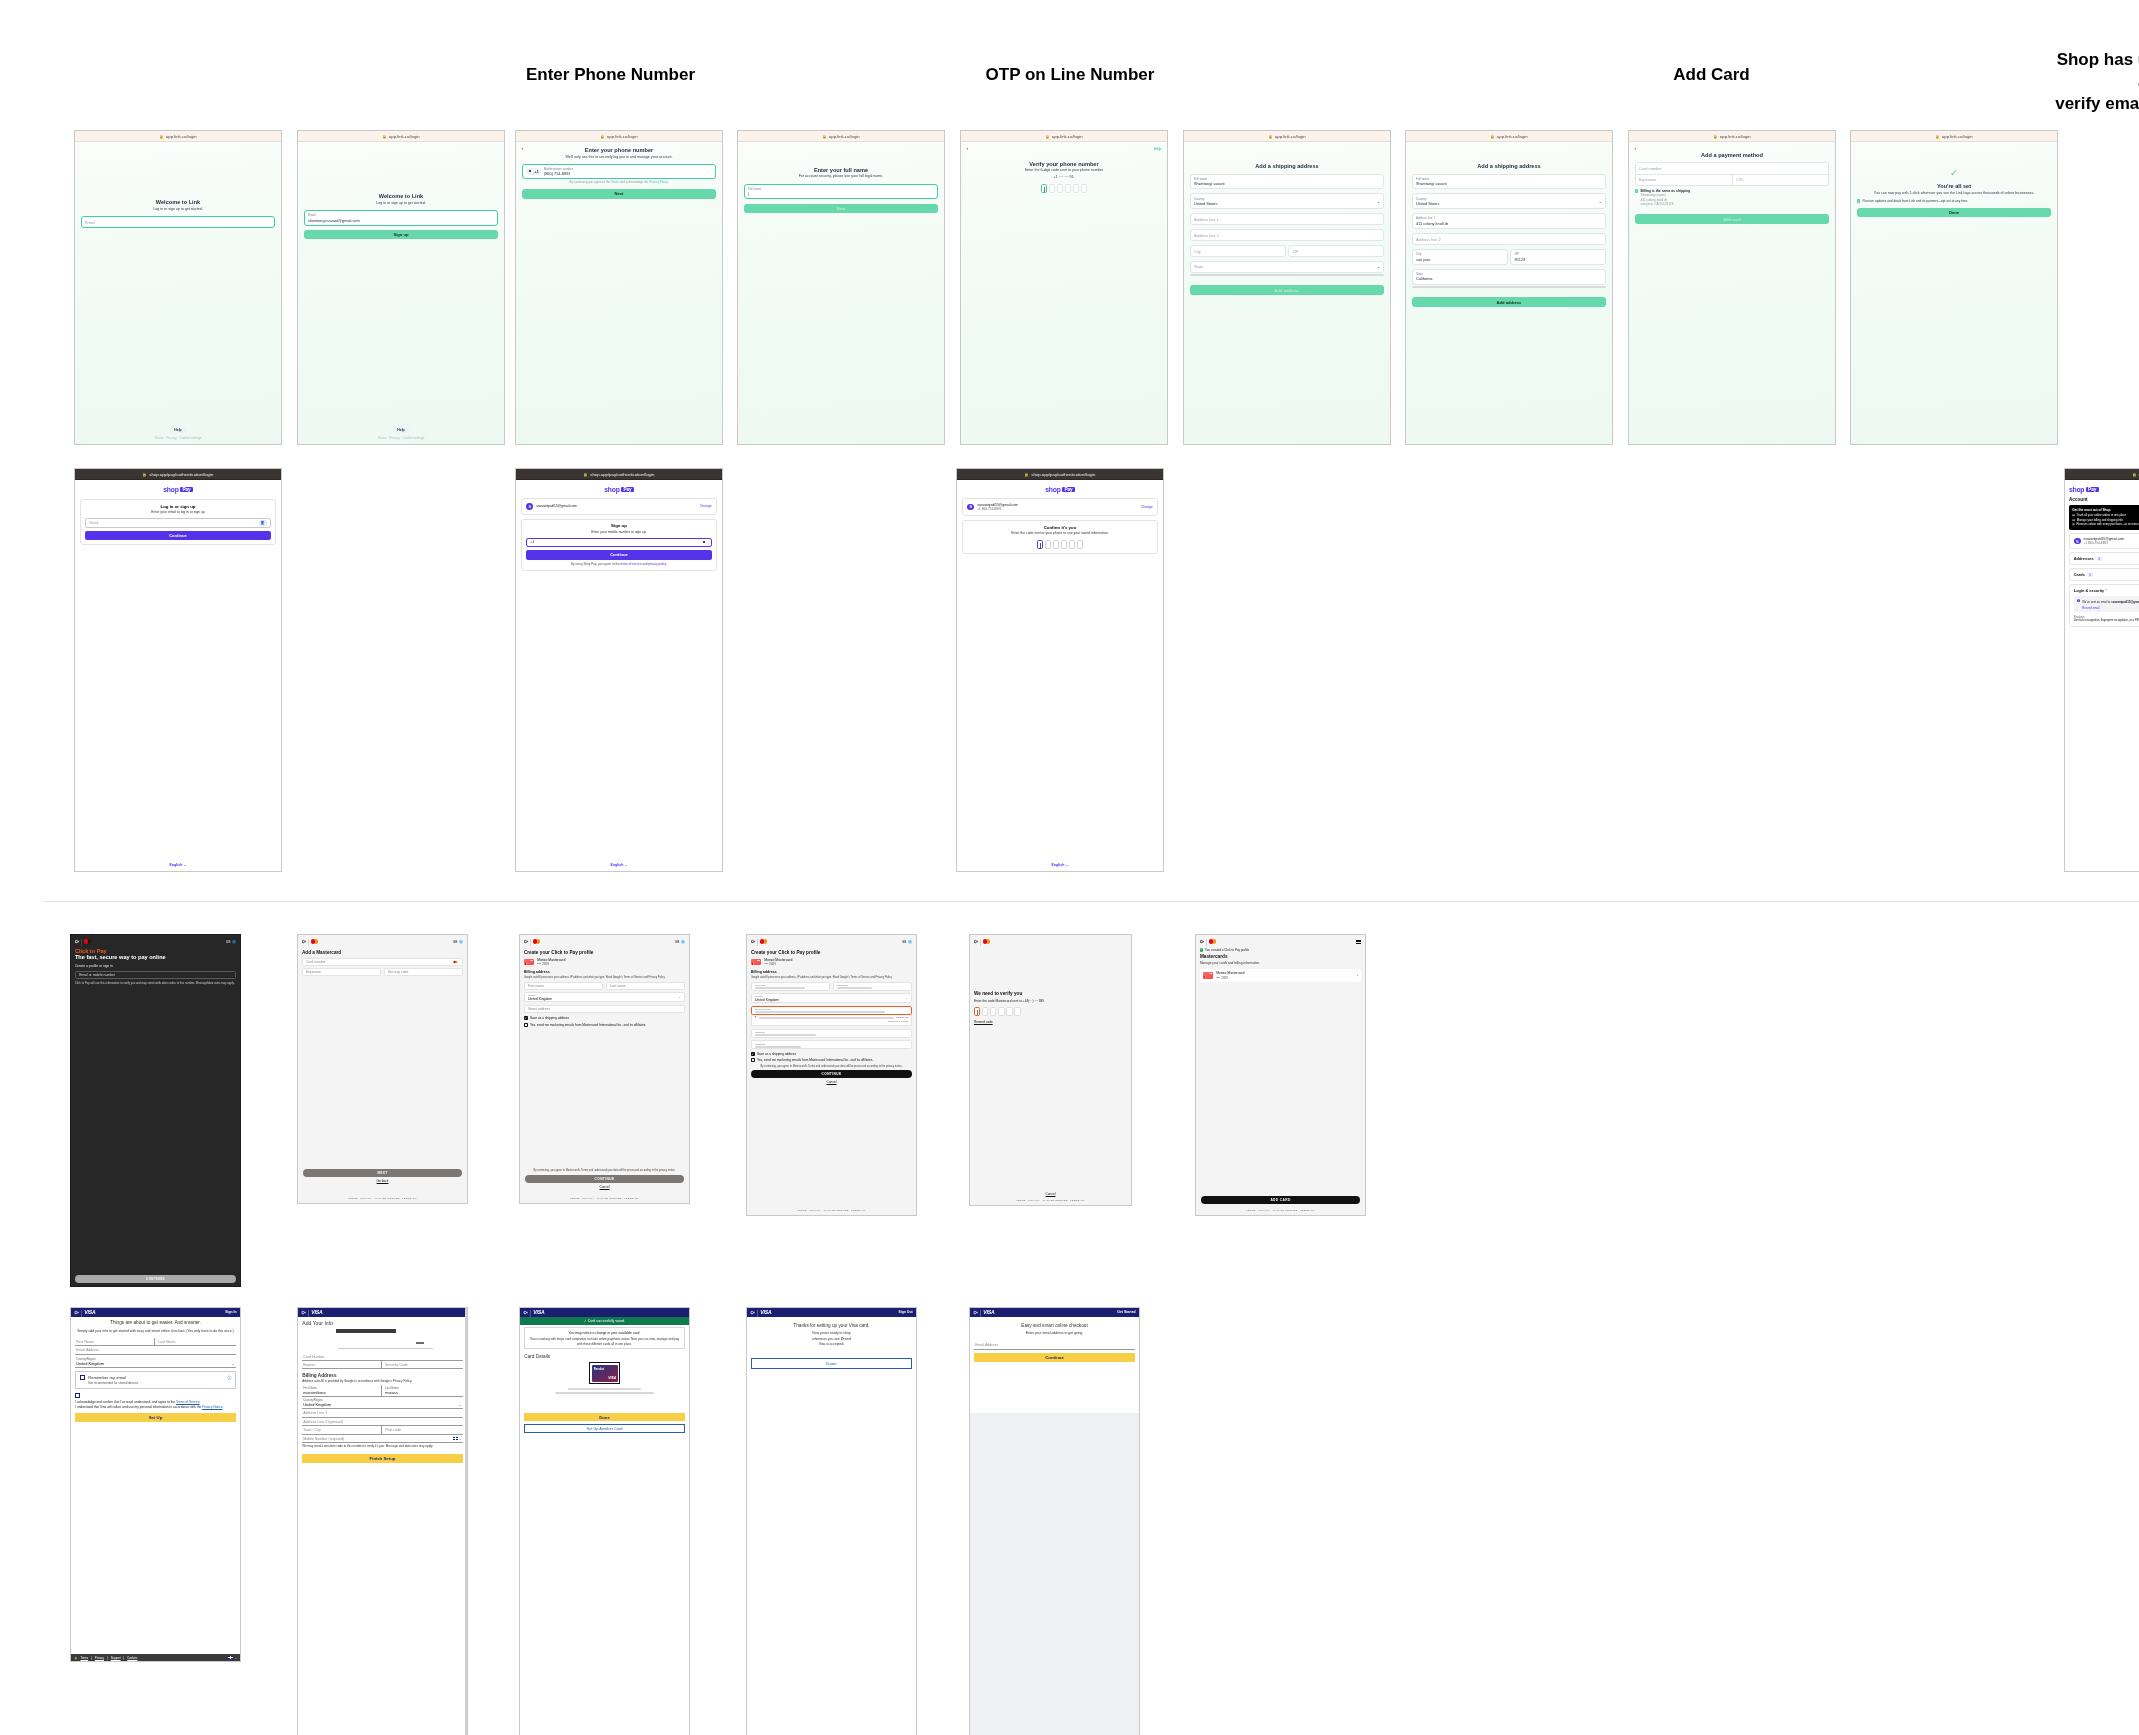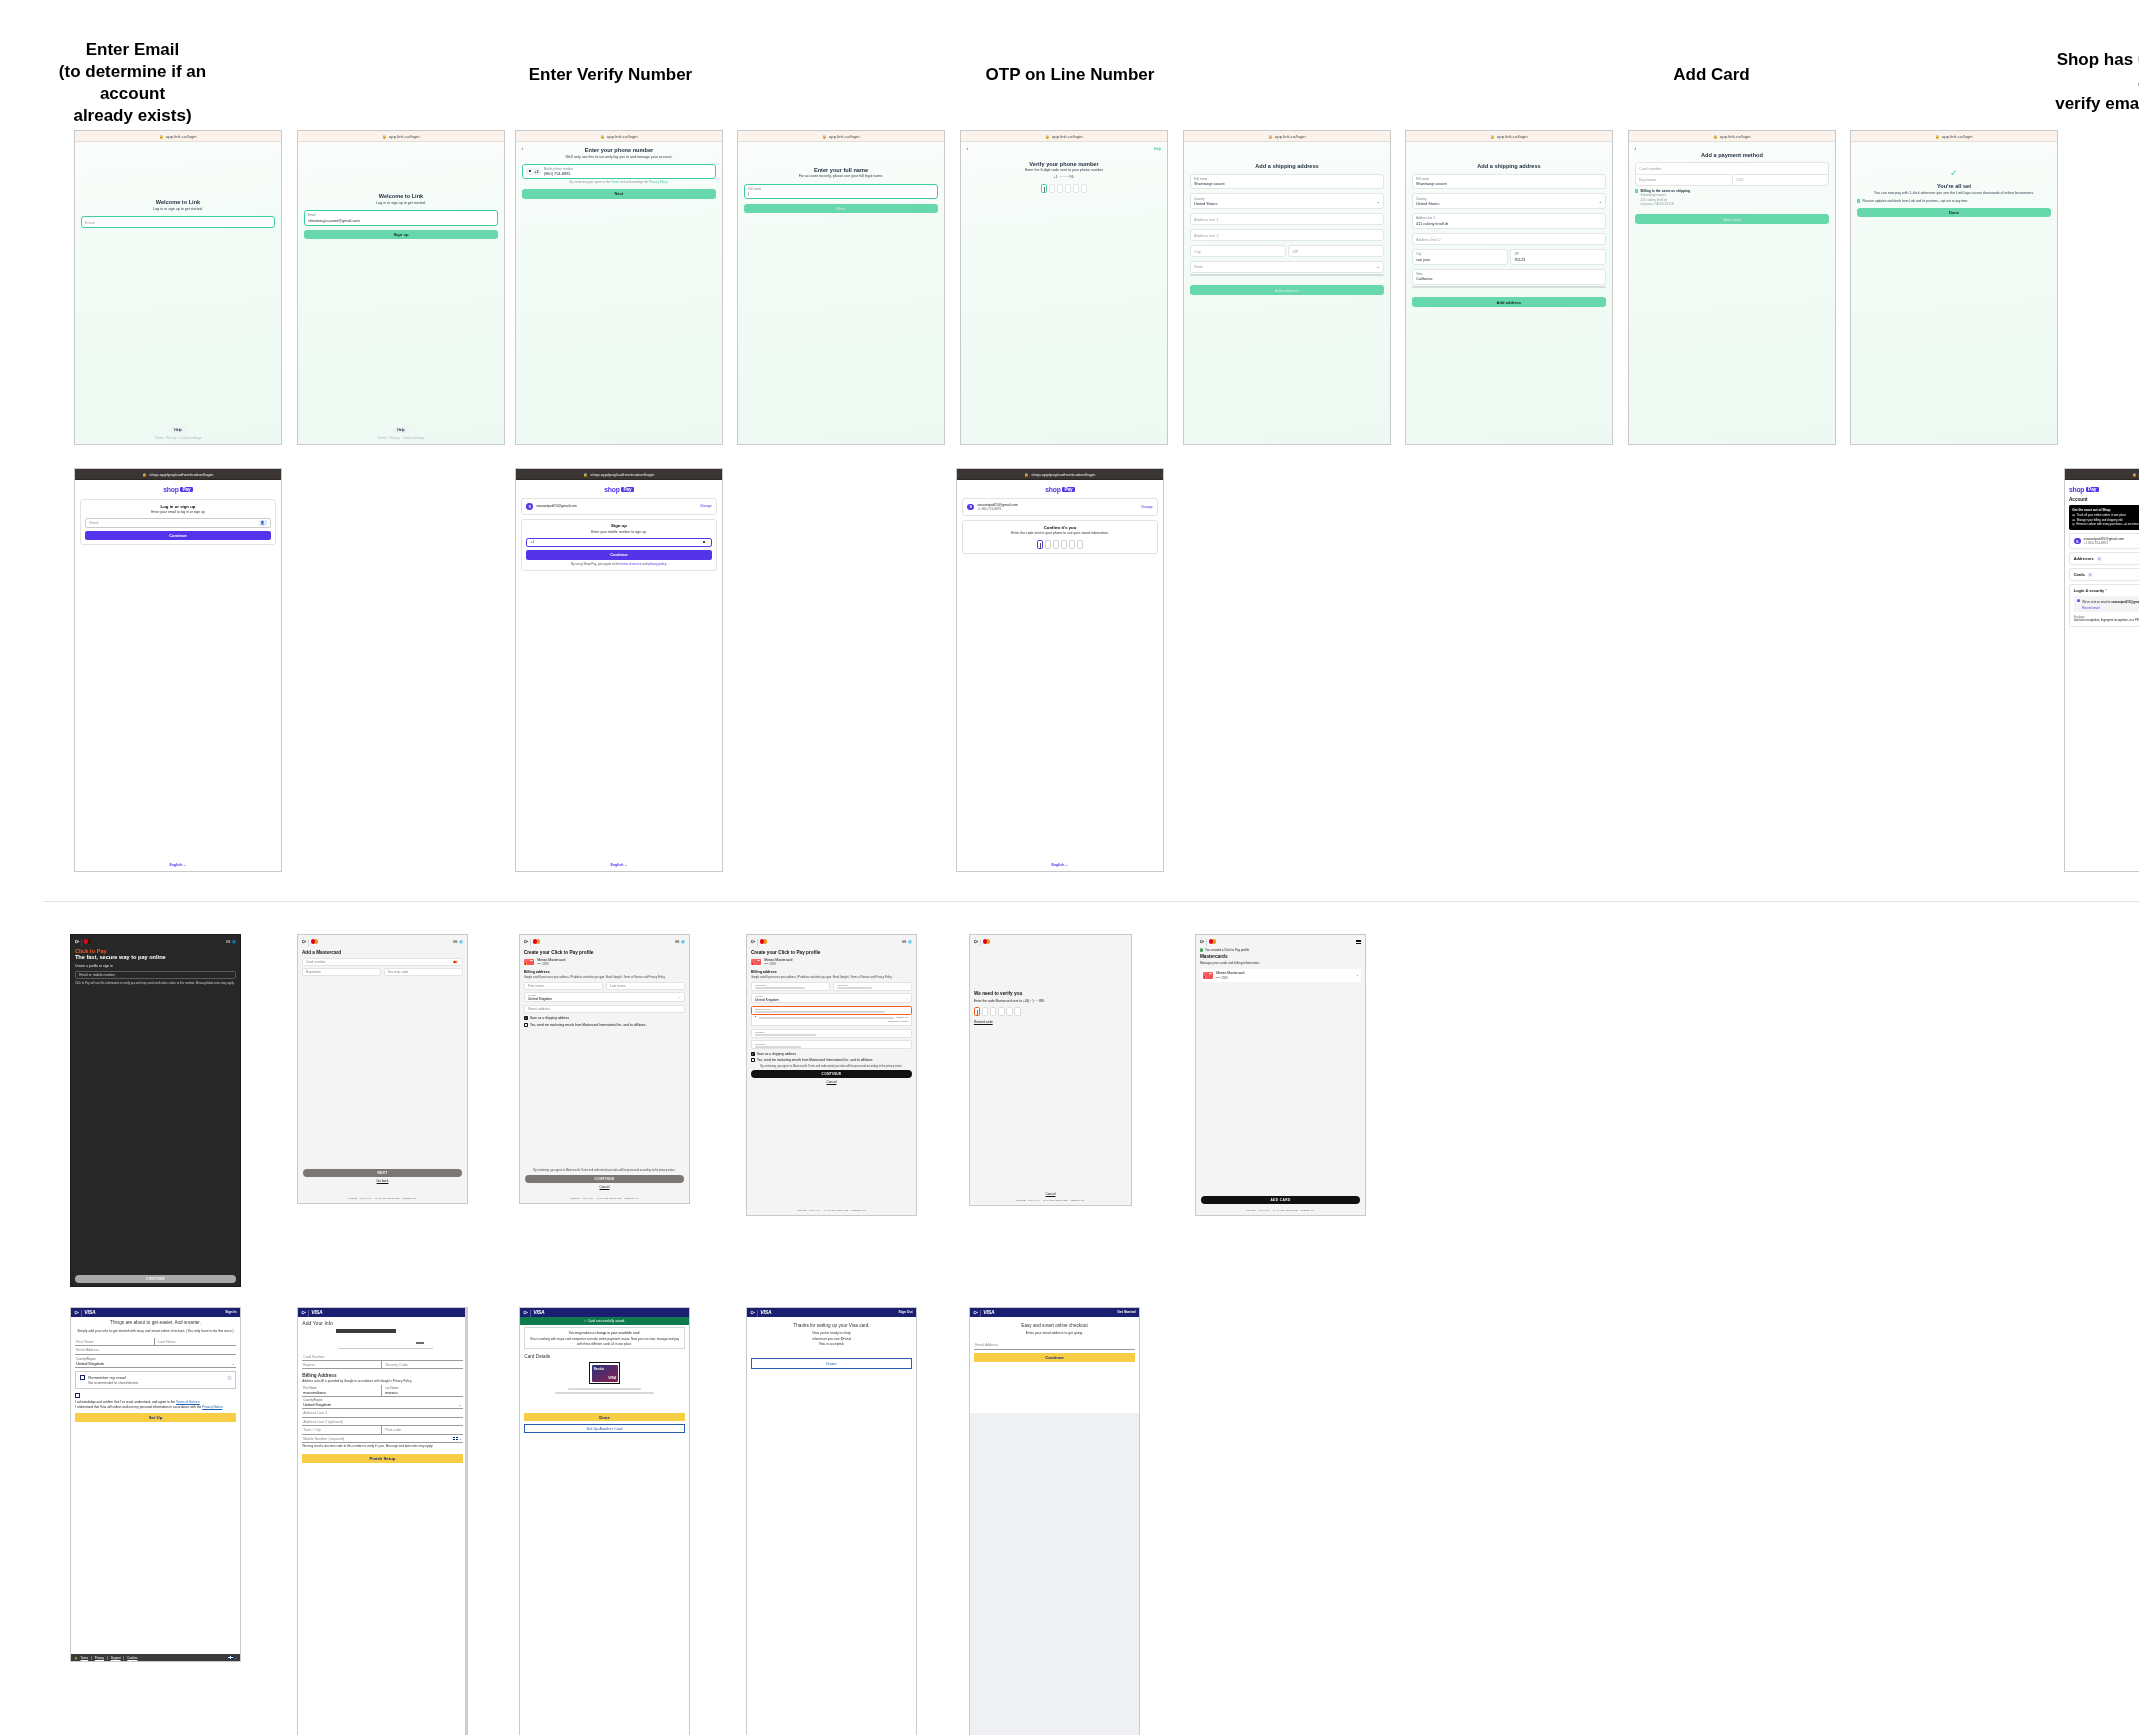--- a/index.html
+++ b/index.html
@@ -231,24 +231,21 @@
   .usflag::before { content:""; position:absolute; left:0; top:0; width:2.1px; height:1.7px; background:#3c3b6e; }
 
   .hr-divider { position:absolute; left:43px; right:43px; height:0.9px; background:#e2e2e2; }
   .sb { position:absolute; right:0; top:0; bottom:0; width:1.7px; background:#cfcfcf; }
 </style>
 </head>
 <body>
 
 <div class="canvas">
 
-  <div class="col-heading" style="left:47px; top:39px; width:171px; white-space:pre-line;">Enter Email
-(to determine if an account
-already exists)</div>
-  <div class="col-heading" style="left:514px; top:64px; width:193px;">Enter Verify Number</div>
+  <div class="col-heading" style="left:514px; top:64px; width:193px;">Enter Phone Number</div>
   <div class="col-heading" style="left:963px; top:64px; width:214px;">OTP on Line Number</div>
   <div class="col-heading" style="left:1626px; top:64px; width:171px;">Add Card</div>
   <div class="col-heading" style="left:2046px; top:49px; width:214px; white-space:pre-line;">Shop has user add card and
 verify email after signup</div>
 
   <div class="phone" style="left:74px; top:130px; width:208px; height:315px;">
     <div class="urlbar">
       <span class="lock">🔒</span>
       <span>app.link.co/login</span>
     </div>

